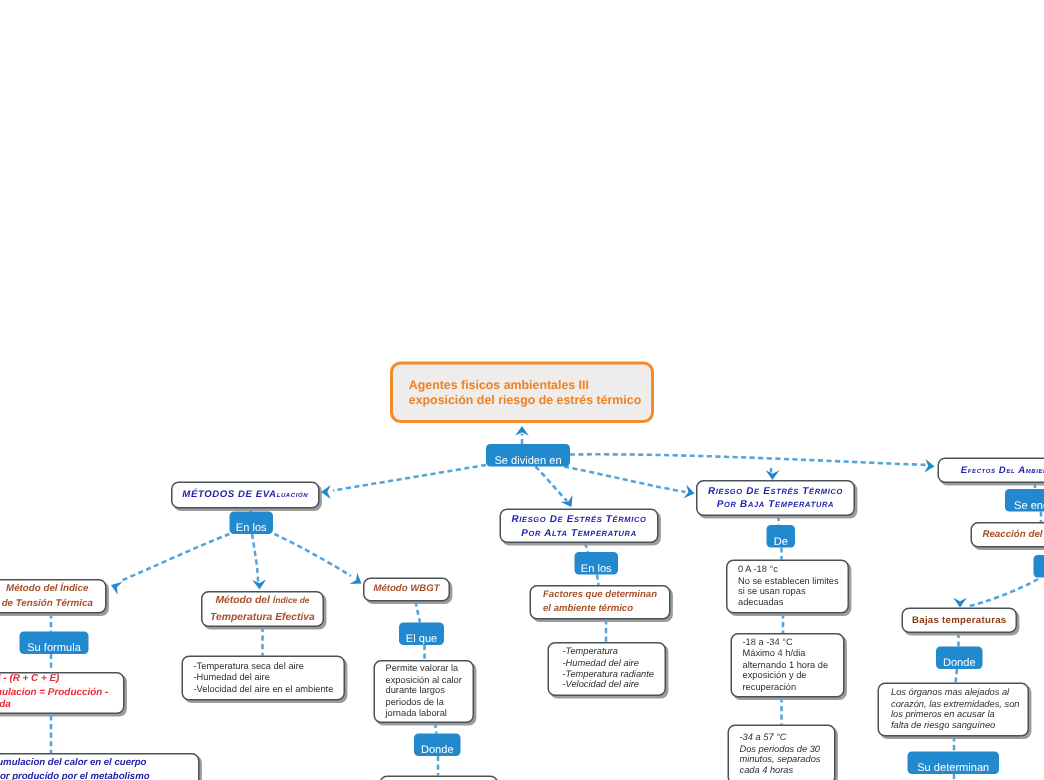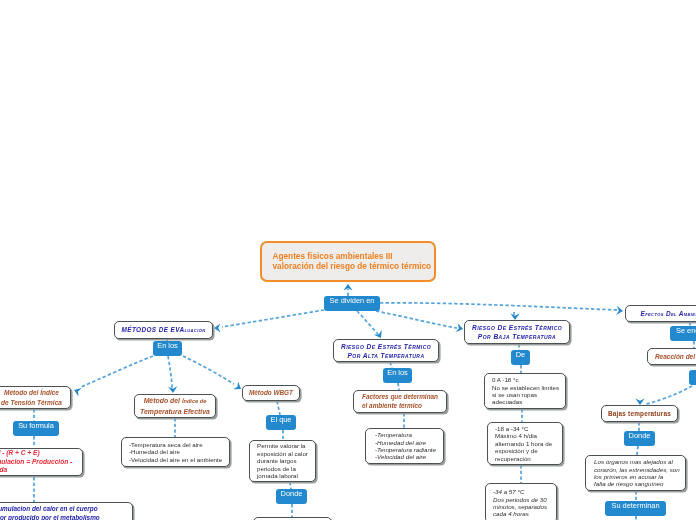--- a/index.html
+++ b/index.html
@@ -6,21 +6,21 @@
   body{width:696px;height:520px;background:#ffffff;overflow:hidden;
        font-family:"Liberation Sans",sans-serif;position:relative;}
   #stage{position:absolute;left:0;top:0;width:696px;height:520px;overflow:hidden;}
   svg.edges{position:absolute;left:0;top:0;width:696px;height:520px;}
   .node>.txt{width:100%;box-sizing:border-box;}
   .node{position:absolute;box-sizing:border-box;background:#fff;
         border:1.4px solid #4b5255;border-radius:5px;
         box-shadow:1.6px 1.6px 0 0 rgba(150,152,152,0.95);
         display:flex;align-items:center;justify-content:center;z-index:5;}
   .badge{position:absolute;box-sizing:border-box;background:#2389ce;color:#ffffff;
-         border-radius:3px;display:flex;align-items:flex-start;justify-content:center;
+         border-radius:3px;display:flex;align-items:flex-end;justify-content:center;
          font-size:7.4px;white-space:nowrap;z-index:6;}
   .root{border:2.2px solid #f28c28;background:#eeedeb;border-radius:7px;box-shadow:none;
         justify-content:flex-start;}
   .root .txt{color:#ef8023;font-weight:bold;font-size:8.25px;line-height:9.3px;
              text-align:left;padding-left:10.5px;letter-spacing:0px;}
   .t-blue{color:#2121ab;font-weight:bold;font-style:italic;font-size:6.4px;
           line-height:9.5px;text-align:center;font-variant:small-caps;letter-spacing:.4px;}
   .t-blue-l{color:#2121ab;font-weight:bold;font-style:italic;font-size:6.4px;line-height:8.6px;text-align:left;padding-left:5px;}
   .t-brown{color:#a6512a;font-weight:bold;font-style:italic;font-size:6.4px;
            line-height:9.2px;text-align:center;}
@@ -96,21 +96,21 @@
         <path d="M 0,0 L -6.5,-4.6 L -4.2,0 L -6.5,4.6 Z" fill="#2388cc"></path>
       </g>
       <path d="M 639,422 L 639,431" fill="none" stroke="#53a3dc" stroke-width="1.7" stroke-dasharray="3.4 2.3" stroke-linecap="butt"></path>
       <path d="M 638,446 L 637,455" fill="none" stroke="#53a3dc" stroke-width="1.7" stroke-dasharray="3.4 2.3" stroke-linecap="butt"></path>
       <path d="M 636,491 L 636,501" fill="none" stroke="#53a3dc" stroke-width="1.7" stroke-dasharray="3.4 2.3" stroke-linecap="butt"></path>
       <path d="M 636,516 L 636,520" fill="none" stroke="#53a3dc" stroke-width="1.7" stroke-dasharray="3.4 2.3" stroke-linecap="butt"></path>
     </svg>
 <div class="node root" style="left:260px;top:241px;width:176px;height:41px;">
       <div class="txt" style="">
         <div>Agentes fisicos ambientales III</div>
-        <div>valoración del riesgo de térmico térmico</div>
+        <div>exposición del riesgo de estrés térmico</div>
       </div>
     </div>
 <div class="node" style="left:114px;top:321px;width:99px;height:18px;">
       <div class="txt t-blue" style="">
         <div>MÉTODOS DE EVAluación</div>
       </div>
     </div>
 <div class="node" style="left:333px;top:339px;width:106px;height:23px;">
       <div class="txt t-blue" style="font-size:6.6px;line-height:9.0px;letter-spacing:.45px;">
         <div>Riesgo De Estrés Térmico</div>

